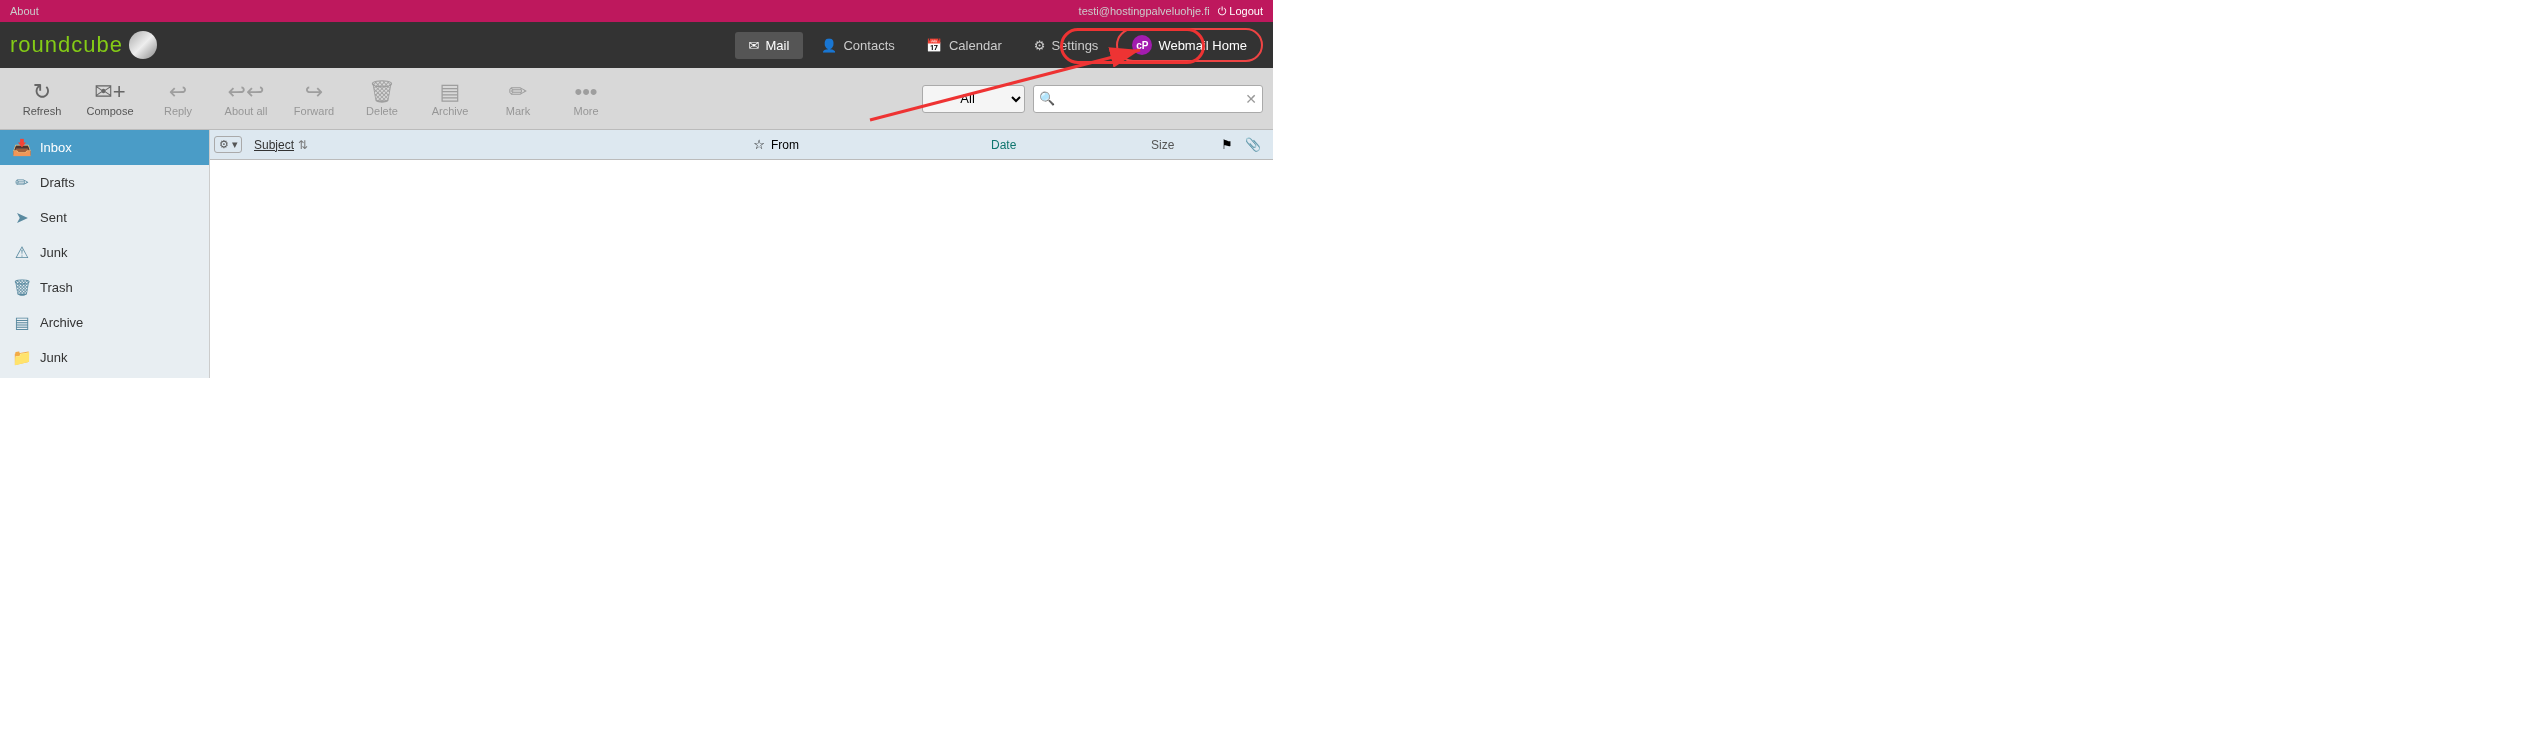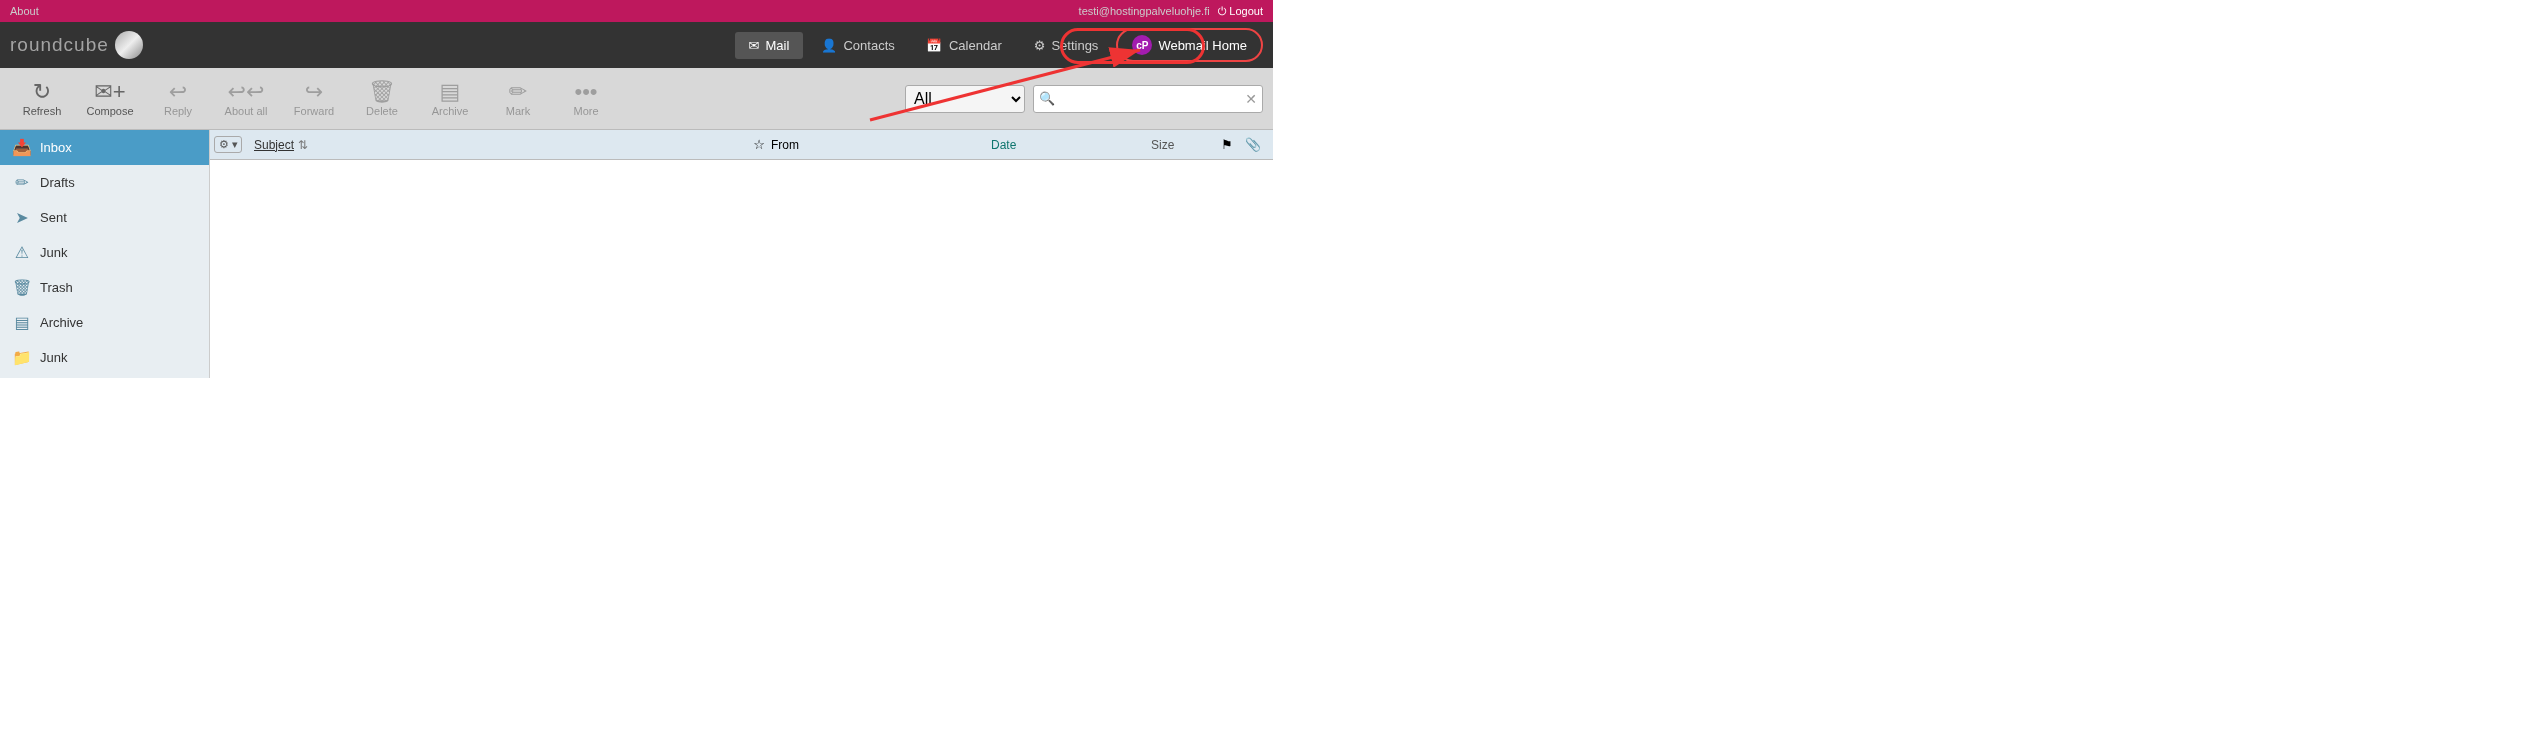--- a/index.html
+++ b/index.html
@@ -31,21 +31,21 @@
     
     .header-nav {
       background: #333;
       height: 46px;
       display: flex;
       align-items: center;
       padding: 0 10px;
       justify-content: space-between;
     }
     .logo-area { display: flex; align-items: center; gap: 6px; }
-    .logo-text { color: #a3a3a3; font-size: 19px; font-weight: 300; letter-spacing: 1px; }
+    .logo-text { color: #84cc16; font-size: 22px; font-weight: 300; letter-spacing: 1px; }
     .logo-icon {
       width: 28px; height: 28px;
       background: linear-gradient(135deg, #aaa 0%, #eee 50%, #888 100%);
       border-radius: 50%;
       position: relative;
     }
     .nav-items { display: flex; align-items: center; gap: 4px; }
     .nav-item {
       color: #ccc;
       padding: 6px 14px;
@@ -110,22 +110,23 @@
       margin-left: auto;
       display: flex;
       align-items: center;
       gap: 8px;
     }
     .filter-select {
       height: 28px;
       border: 1px solid #aaa;
       background: #f5f5f5;
       padding: 0 4px;
-      font-size: 16px;
+      font-size: 13px;
       border-radius: 3px;
+      text-align: center;
     }
     .search-box {
       display: flex;
       align-items: center;
       border: 1px solid #aaa;
       background: #fff;
       border-radius: 3px;
       height: 28px;
       overflow: hidden;
     }

